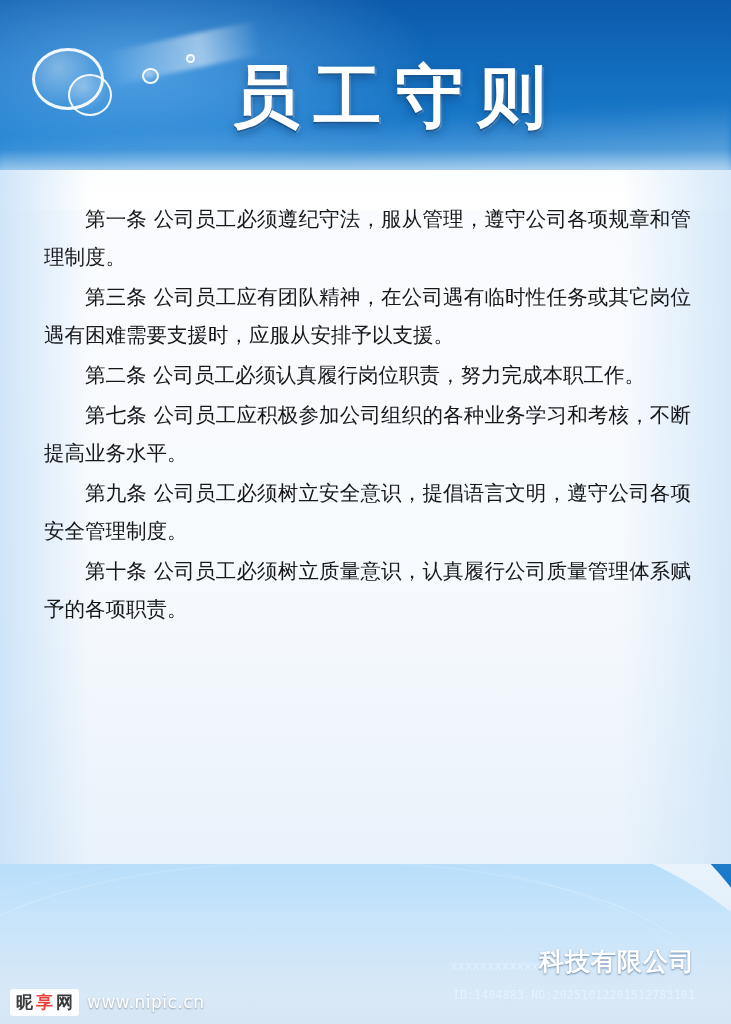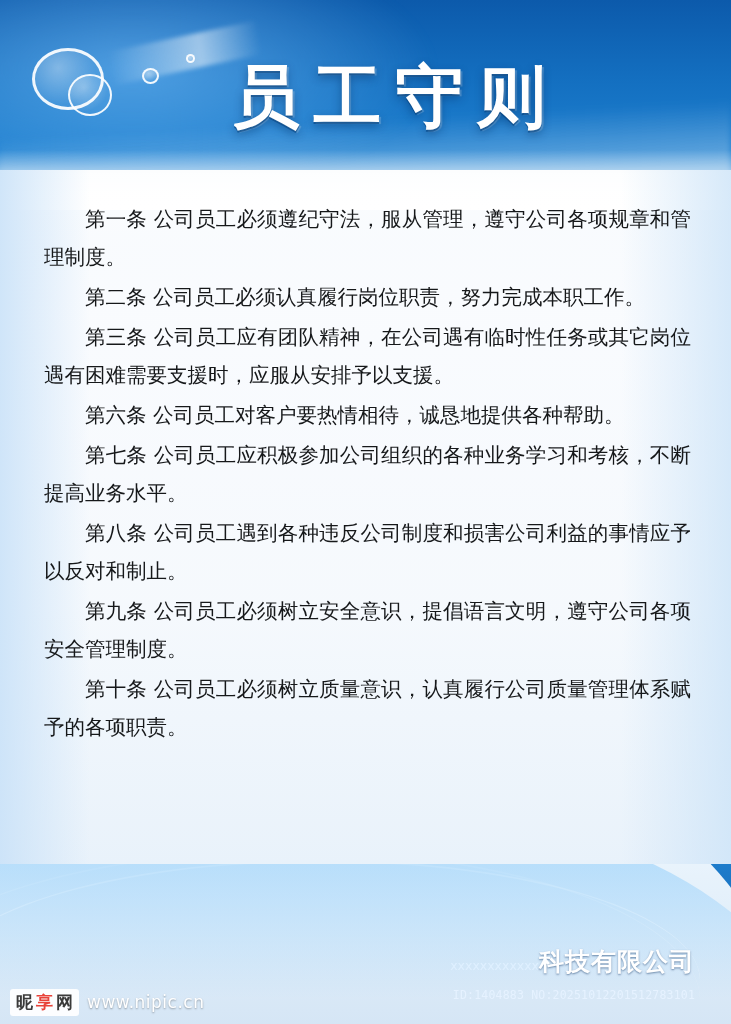--- a/index.html
+++ b/index.html
@@ -256,25 +256,23 @@
     <div class="bub b1"></div>
     <div class="bub b2"></div>
     <div class="bub b3"></div>
     <div class="bub b4"></div>
   </div>
 
   <div class="title">员工守则</div>
 
   <div class="content">
     <p class="rule">第一条 公司员工必须遵纪守法，服从管理，遵守公司各项规章和管理制度。</p>
+    <p class="rule">第三条 公司员工应有团队精神，在公司遇有临时性任务或其它岗位遇有困难需要支援时，应服从安排予以支援。</p>
     <p class="rule">第二条 公司员工必须认真履行岗位职责，努力完成本职工作。</p>
-    <p class="rule">第三条 公司员工应有团队精神，在公司遇有临时性任务或其它岗位遇有困难需要支援时，应服从安排予以支援。</p>
-    <p class="rule">第六条 公司员工对客户要热情相待，诚恳地提供各种帮助。</p>
     <p class="rule">第七条 公司员工应积极参加公司组织的各种业务学习和考核，不断提高业务水平。</p>
-    <p class="rule">第八条 公司员工遇到各种违反公司制度和损害公司利益的事情应予以反对和制止。</p>
     <p class="rule">第九条 公司员工必须树立安全意识，提倡语言文明，遵守公司各项安全管理制度。</p>
     <p class="rule">第十条 公司员工必须树立质量意识，认真履行公司质量管理体系赋予的各项职责。</p>
   </div>
 
   <div class="footer-band">
     <div class="swoosh-line"></div>
     <div class="swoosh-line two"></div>
   </div>
 
   <div class="company">

